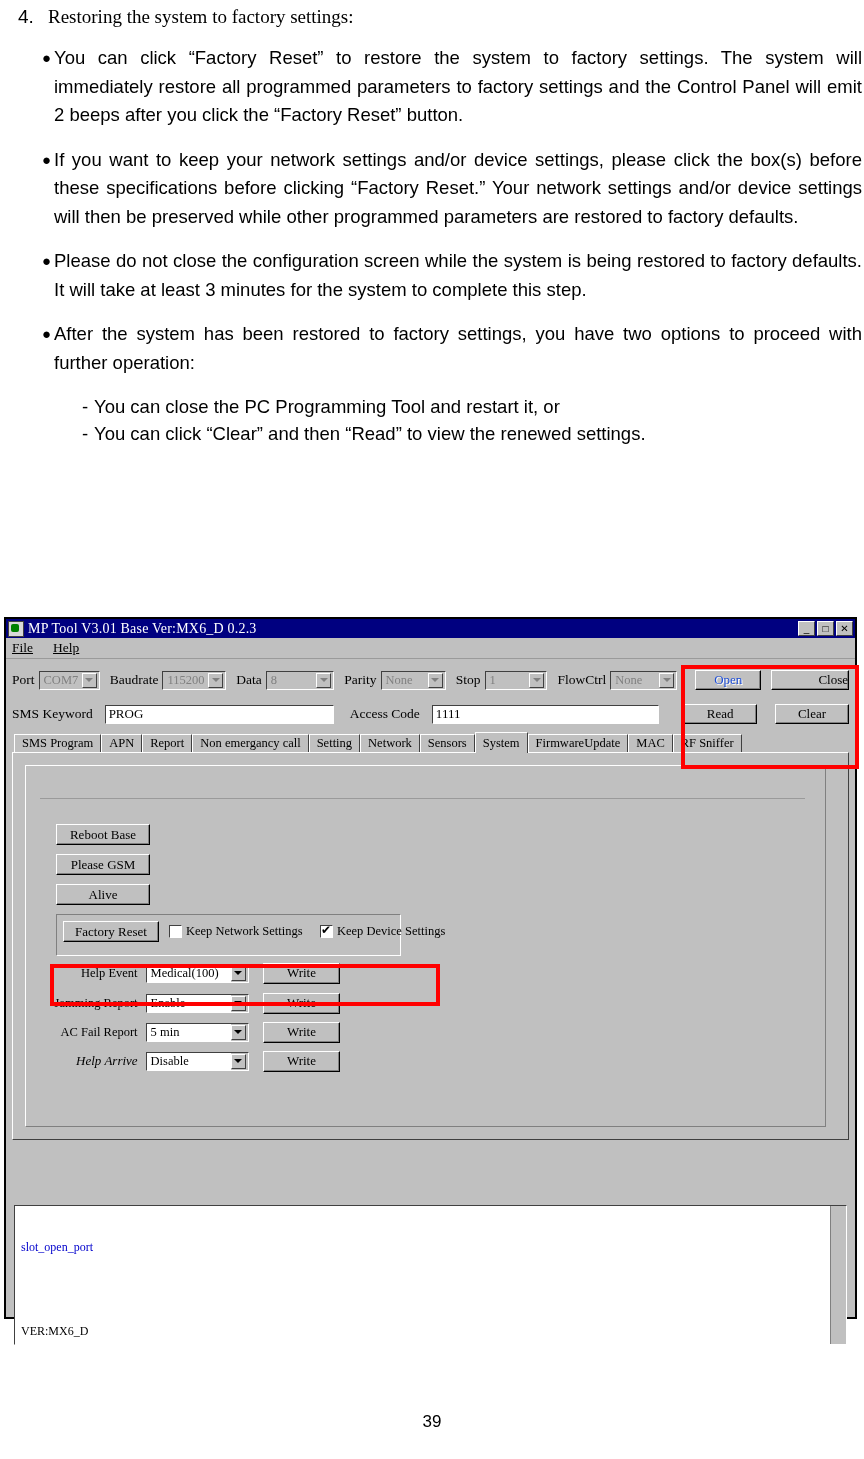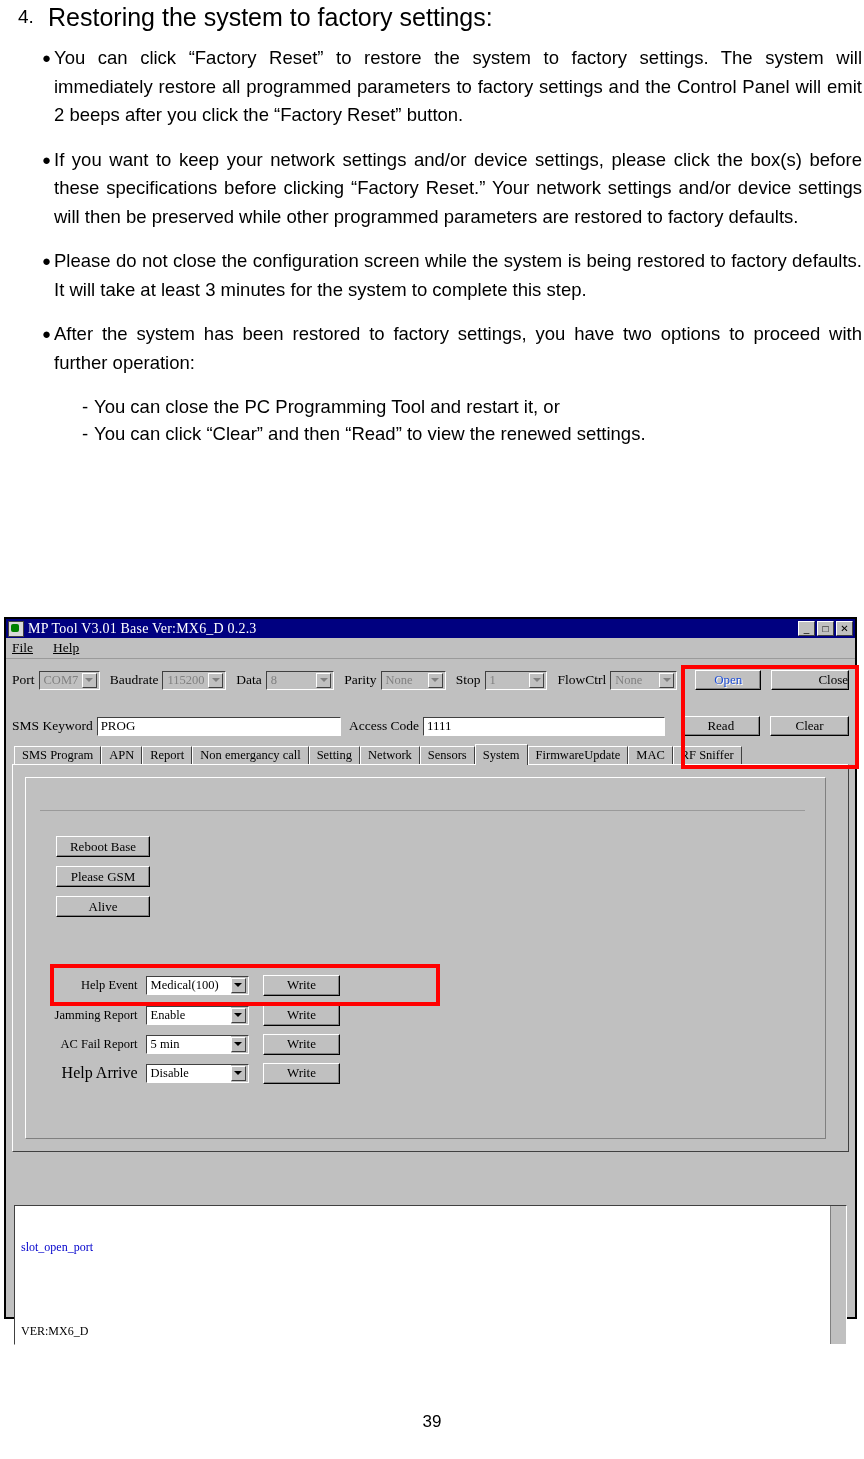--- a/index.html
+++ b/index.html
@@ -26,22 +26,23 @@
     margin: 0 0 14px 0;
     padding: 0 14px 0 18px;
   }
   .num-item .num {
     width: 30px;
     flex: 0 0 30px;
     font-size: 19px;
     line-height: 26px;
   }
   .num-item .num-text {
-    font-size: 25px;
+    font-size: 19px;
     line-height: 26px;
+    font-family: Liberation Serif, serif;
   }
 
   .bullet-item {
     display: flex;
     margin: 0 0 16px 0;
     padding: 0 2px 0 42px;
   }
   .bullet-item .dot {
     flex: 0 0 12px;
     width: 12px;
@@ -494,21 +495,21 @@
       <span class="lbl">FlowCtrl</span>
       <div class="combo disabled" style="width:81px;">
         <span class="cval">None</span>
         <span class="arrow"></span>
       </div>
 
       <div class="btn disabled" style="width:80px;height:20px;margin-left:8px;">Open</div>
       <div class="btn" style="width:80px;height:20px;margin-left:10px;padding-left:46px;">Close</div>
     </div>
 
-    <div class="row" style="margin-top:24px;">
+    <div class="row" style="margin-top:12px;gap:8px;">
       <span class="lbl">SMS Keyword</span>
       <div class="txtbox" style="width:248px;">PROG</div>
       <span class="lbl">Access Code</span>
       <div class="txtbox" style="width:246px;">1111</div>
       <div class="btn" style="width:80px;height:20px;margin-left:8px;">Read</div>
       <div class="btn" style="width:80px;height:20px;margin-left:10px;">Clear</div>
     </div>
 
     <div class="tabstrip">
       <div class="tab">SMS Program</div>
@@ -526,20 +527,31 @@
 
     <div class="tabpage">
       <div class="inner-panel">
 
         <div style="position:absolute;left:14px;top:32px;right:20px;height:1px;background:#9a9a9a;"></div>
 
         <div class="btn" style="position:absolute;left:30px;top:58px;width:94px;height:21px;">Reboot Base</div>
         <div class="btn" style="position:absolute;left:30px;top:88px;width:94px;height:21px;">Please GSM</div>
         <div class="btn" style="position:absolute;left:30px;top:118px;width:94px;height:21px;">Alive</div>
 
+        <div class="group-box" style="left:30px;top:148px;width:345px;height:42px;">
+          <div class="btn" style="position:absolute;left:6px;top:6px;width:96px;height:21px;">Factory Reset</div>
+          <div class="checkbox-wrap" style="position:absolute;left:112px;top:9px;">
+            <span class="checkbox"></span>
+            <span>Keep Network Settings</span>
+          </div>
+          <div class="checkbox-wrap" style="position:absolute;left:263px;top:9px;">
+            <span class="checkbox checked"></span>
+            <span>Keep Device Settings</span>
+          </div>
+        </div>
 
         <div style="position:absolute;left:14px;top:196px;width:300px;height:22px;display:flex;align-items:center;">
           <span class="lbl" style="width:104px;text-align:right;margin-right:8px;font-size:12.5px;">Help Event</span>
           <div class="combo enabled" style="width:110px;margin-right:14px;">
             <span class="cval">Medical(100)</span>
             <span class="arrow"></span>
           </div>
           <div class="btn" style="width:82px;height:21px;">Write</div>
         </div>
 
@@ -555,21 +567,21 @@
         <div style="position:absolute;left:14px;top:255px;width:300px;height:22px;display:flex;align-items:center;">
           <span class="lbl" style="width:104px;text-align:right;margin-right:8px;font-size:12.5px;">AC Fail Report</span>
           <div class="combo enabled" style="width:110px;margin-right:14px;">
             <span class="cval">5 min</span>
             <span class="arrow"></span>
           </div>
           <div class="btn" style="width:82px;height:21px;">Write</div>
         </div>
 
         <div style="position:absolute;left:14px;top:284px;width:300px;height:22px;display:flex;align-items:center;">
-          <span class="lbl" style="width:104px;text-align:right;margin-right:8px;font-size:16px;">Help Arrive</span>
+          <span class="lbl" style="width:104px;text-align:right;margin-right:8px;font-size:13px;font-style:italic;">Help Arrive</span>
           <div class="combo enabled" style="width:110px;margin-right:14px;">
             <span class="cval">Disable</span>
             <span class="arrow"></span>
           </div>
           <div class="btn" style="width:82px;height:21px;">Write</div>
         </div>
 
       </div>
     </div>
 

